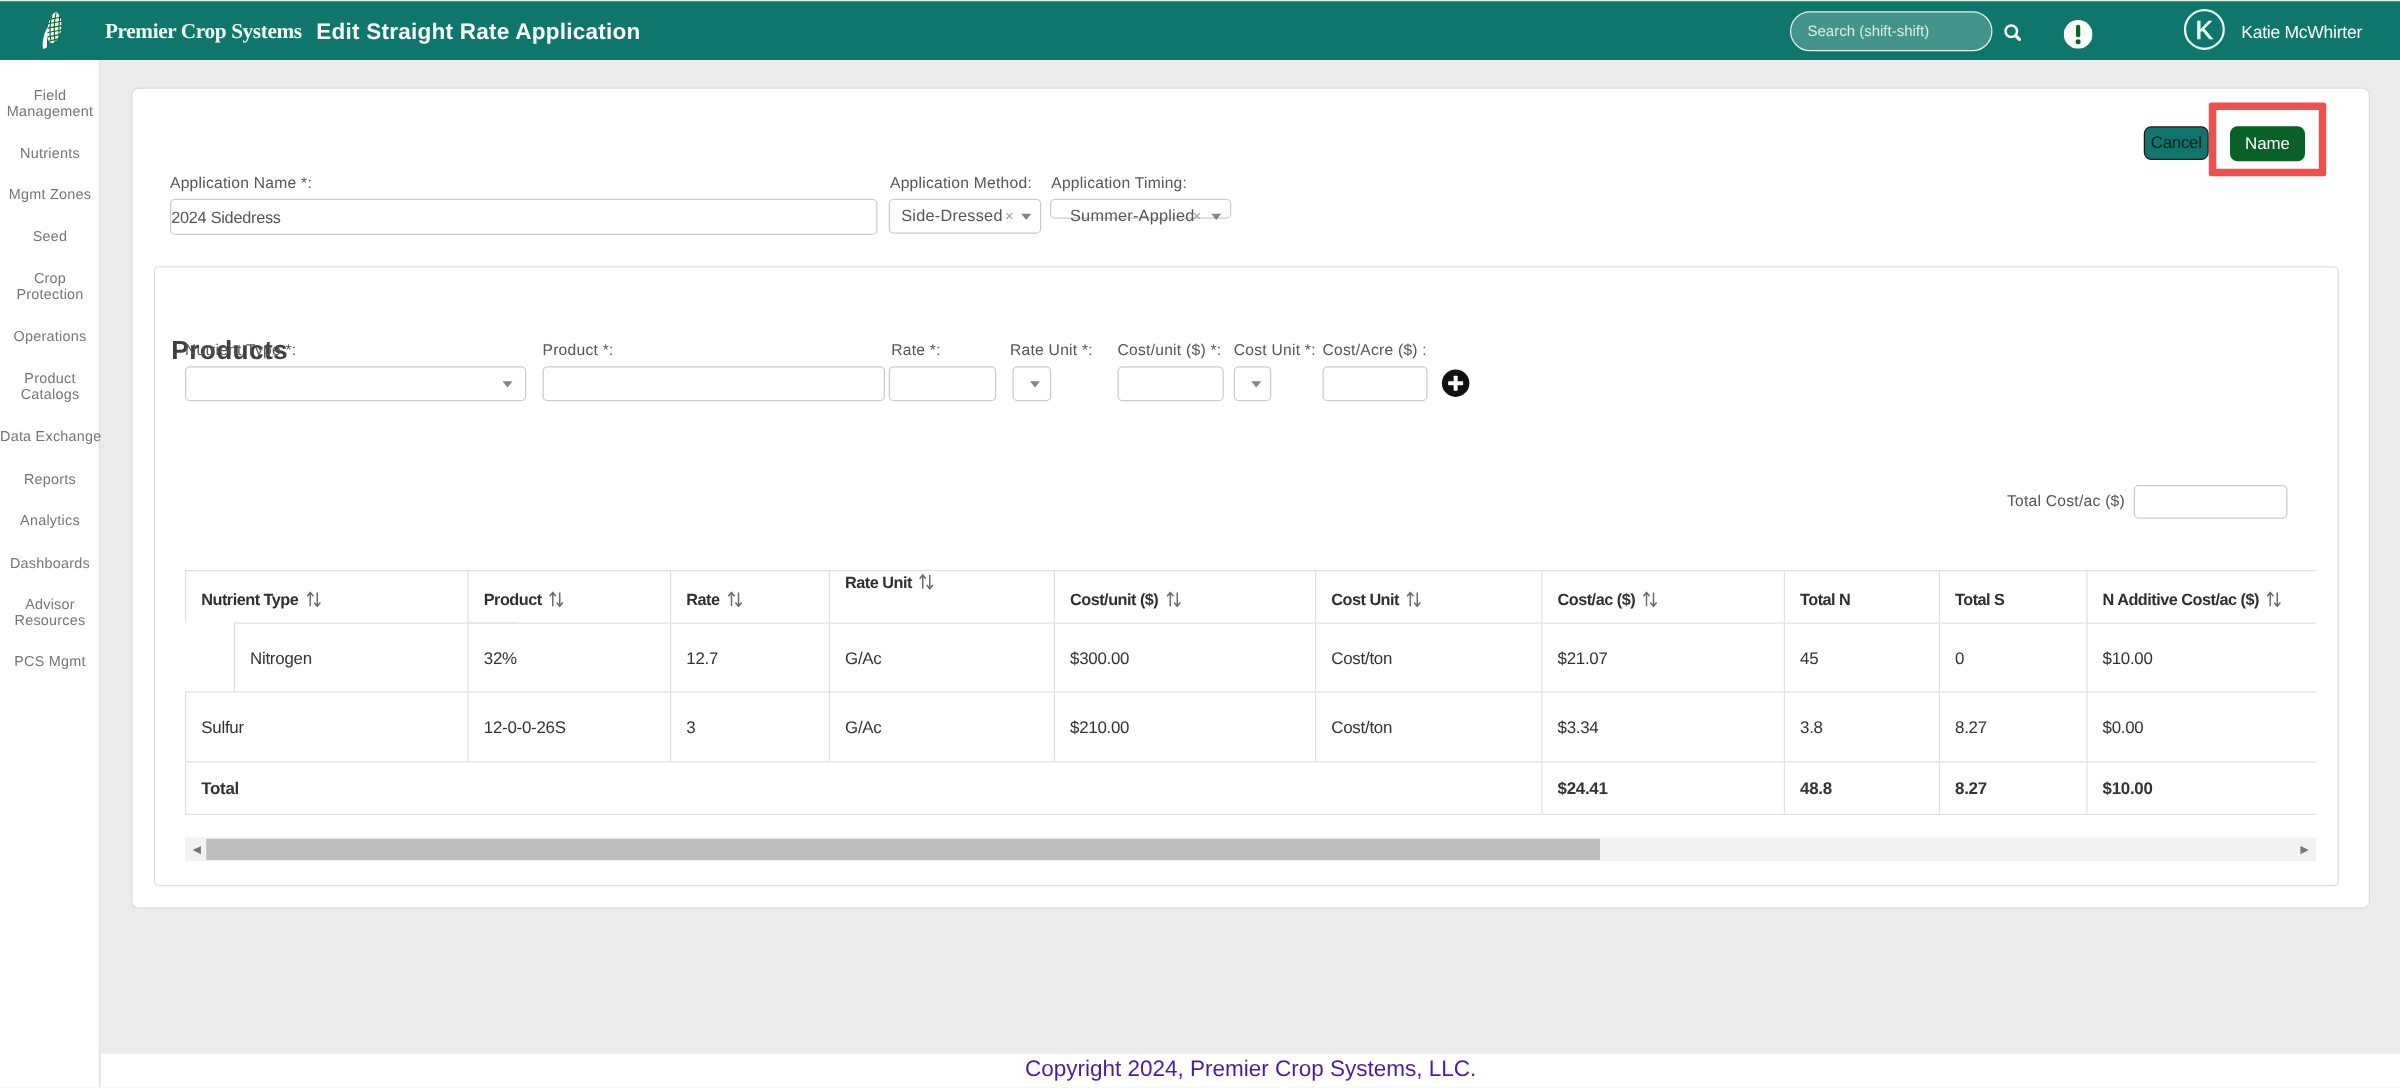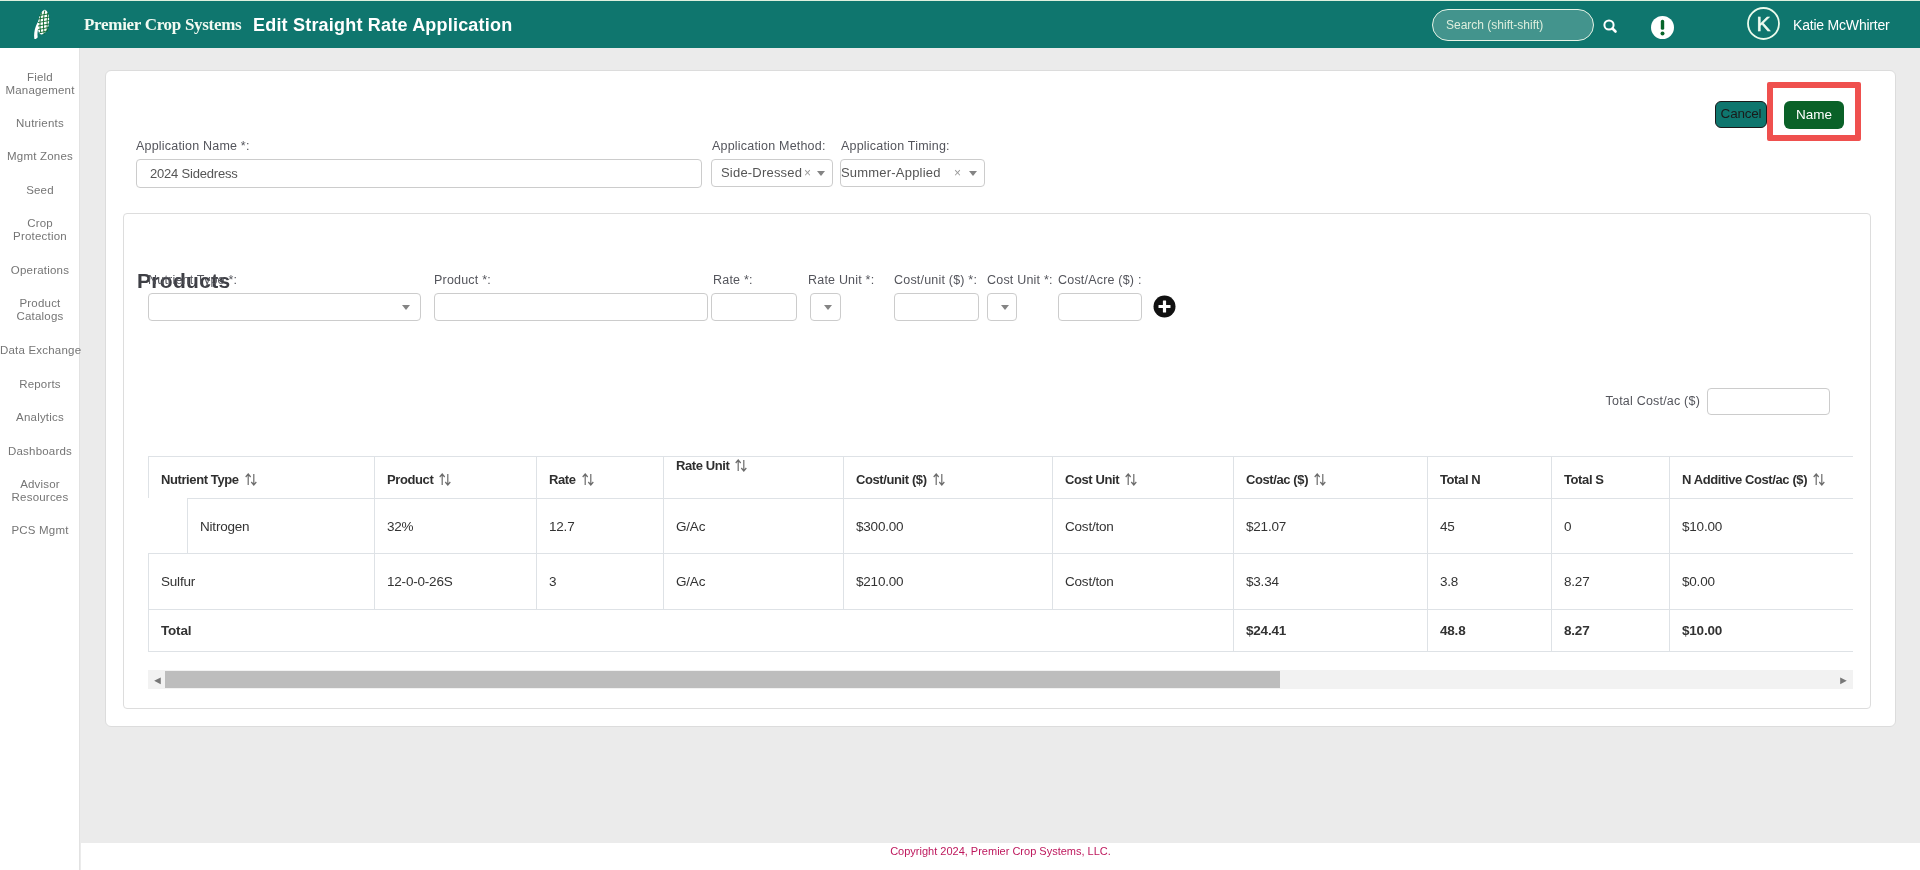--- a/index.html
+++ b/index.html
@@ -14,21 +14,21 @@
 .search { position:absolute; left:1432px; top:8px; width:162px; height:32px; border:1px solid #e6f3e6; border-radius:16px; background:rgba(255,255,255,0.22); color:#ddeedd; font-size:12px; line-height:30px; padding-left:13px; }
 .username { position:absolute; left:1793px; top:17px; color:#fff; font-size:14px; font-weight:500; letter-spacing:-0.2px; line-height:14px; }
 
 
 .sidebar { position:absolute; left:0; top:48px; width:80px; height:822px; background:#fff; border-right:1px solid #e2e2e2; }
 .navitem { position:absolute; width:80px; text-align:center; font-size:11.5px; color:#757575; line-height:13px; letter-spacing:0.2px; white-space:nowrap; }
 
 
 .content-bg { position:absolute; left:81px; top:48px; width:1839px; height:795px; background:#ebebeb; }
 .footer { position:absolute; left:81px; top:843px; width:1839px; height:27px; background:#fff; }
-.footer span { position:absolute; left:0; right:0; top:2px; text-align:center; font-size:11px; color:#be185d; }
+.footer span { position:absolute; left:0; right:0; top:2px; text-align:center; font-size:18px; color:#4c1d95; }
 .card { position:absolute; left:105px; top:70px; width:1791px; height:657px; background:#fff; border:1px solid #dcdcdc; border-radius:6px; }
 
 .btn-cancel { position:absolute; left:1715px; top:101px; width:52px; height:27px; background:#0f766e; border:1.5px solid #1a1a1a; border-radius:6px; font-size:13.5px; letter-spacing:-0.2px; color:#1a1a1a; text-align:center; line-height:24px; }
 .redbox { position:absolute; left:1767px; top:82px; width:94px; height:59px; border:6px solid #ef504e; border-radius:2px; background:transparent; z-index:5; }
 .btn-save { position:absolute; left:1784px; top:101px; width:60px; height:28px; background:#0a6128; border-radius:6px; font-size:13.5px; color:#fff; text-align:center; line-height:28px; z-index:6; }
 
 .label { position:absolute; font-size:12.5px; color:#54555c; letter-spacing:0.2px; line-height:14px; }
 .input { position:absolute; background:#fff; border:1px solid #ccc; border-radius:4px; font-size:13px; color:#555; }
 .chip-x { color:#999; font-size:12px; margin-left:3px; }
 .dd-arrow { display:inline-block; width:0; height:0; border-left:4.5px solid transparent; border-right:4.5px solid transparent; border-top:5px solid #848484; }
@@ -103,25 +103,25 @@
 <div class="footer">
     <span>Copyright 2024, Premier Crop Systems, LLC.</span>
   </div>
 
 <div class="card"></div>
 <div class="btn-cancel">Cancel</div>
 <div class="redbox"></div>
 <div class="btn-save">Name</div>
 
 <div class="label" style="left:136px;top:139px;">Application Name *:</div>
-<div class="input" style="left:136px;top:159px;width:566px;height:29px;line-height:27px;padding-left:13px;letter-spacing:-0.2px;">2024 Sidedress</div>
+<div class="input" style="left:136px;top:159px;width:566px;height:29px;line-height:27px;letter-spacing:-0.2px;">2024 Sidedress</div>
 <div class="label" style="left:712px;top:139px;">Application Method:</div>
 <div class="label" style="left:841px;top:139px;">Application Timing:</div>
 <div class="input" style="left:711px;top:159px;width:122px;height:28px;line-height:26px;padding-left:9px;letter-spacing:0.2px;">Side-Dressed<span class="chip-x" style="position:absolute;left:89px;top:0;">×</span><span class="dd-arrow" style="position:absolute;right:7px;top:11px;"></span></div>
-<div class="input" style="left:840px;top:159px;width:145px;height:28px;line-height:26px;padding-left:0;letter-spacing:0.2px;">Summer-Applied<span class="chip-x" style="position:absolute;left:110px;top:0;">×</span><span class="dd-arrow" style="position:absolute;right:7px;top:11px;"></span></div>
+<div class="input" style="left:840px;top:159px;width:145px;height:16px;line-height:26px;padding-left:15px;letter-spacing:0.2px;">Summer-Applied<span class="chip-x" style="position:absolute;left:110px;top:0;">×</span><span class="dd-arrow" style="position:absolute;right:7px;top:11px;"></span></div>
 
 <div class="panel"></div>
 <div class="panel-title">Products</div>
 
 <div class="label" style="left:148px;top:273px;">Nutrient Type *:</div>
 <div class="label" style="left:434px;top:273px;">Product *:</div>
 <div class="label" style="left:713px;top:273px;">Rate *:</div>
 <div class="label" style="left:808px;top:273px;">Rate Unit *:</div>
 <div class="label" style="left:894px;top:273px;">Cost/unit ($) *:</div>
 <div class="label" style="left:987px;top:273px;">Cost Unit *:</div>

